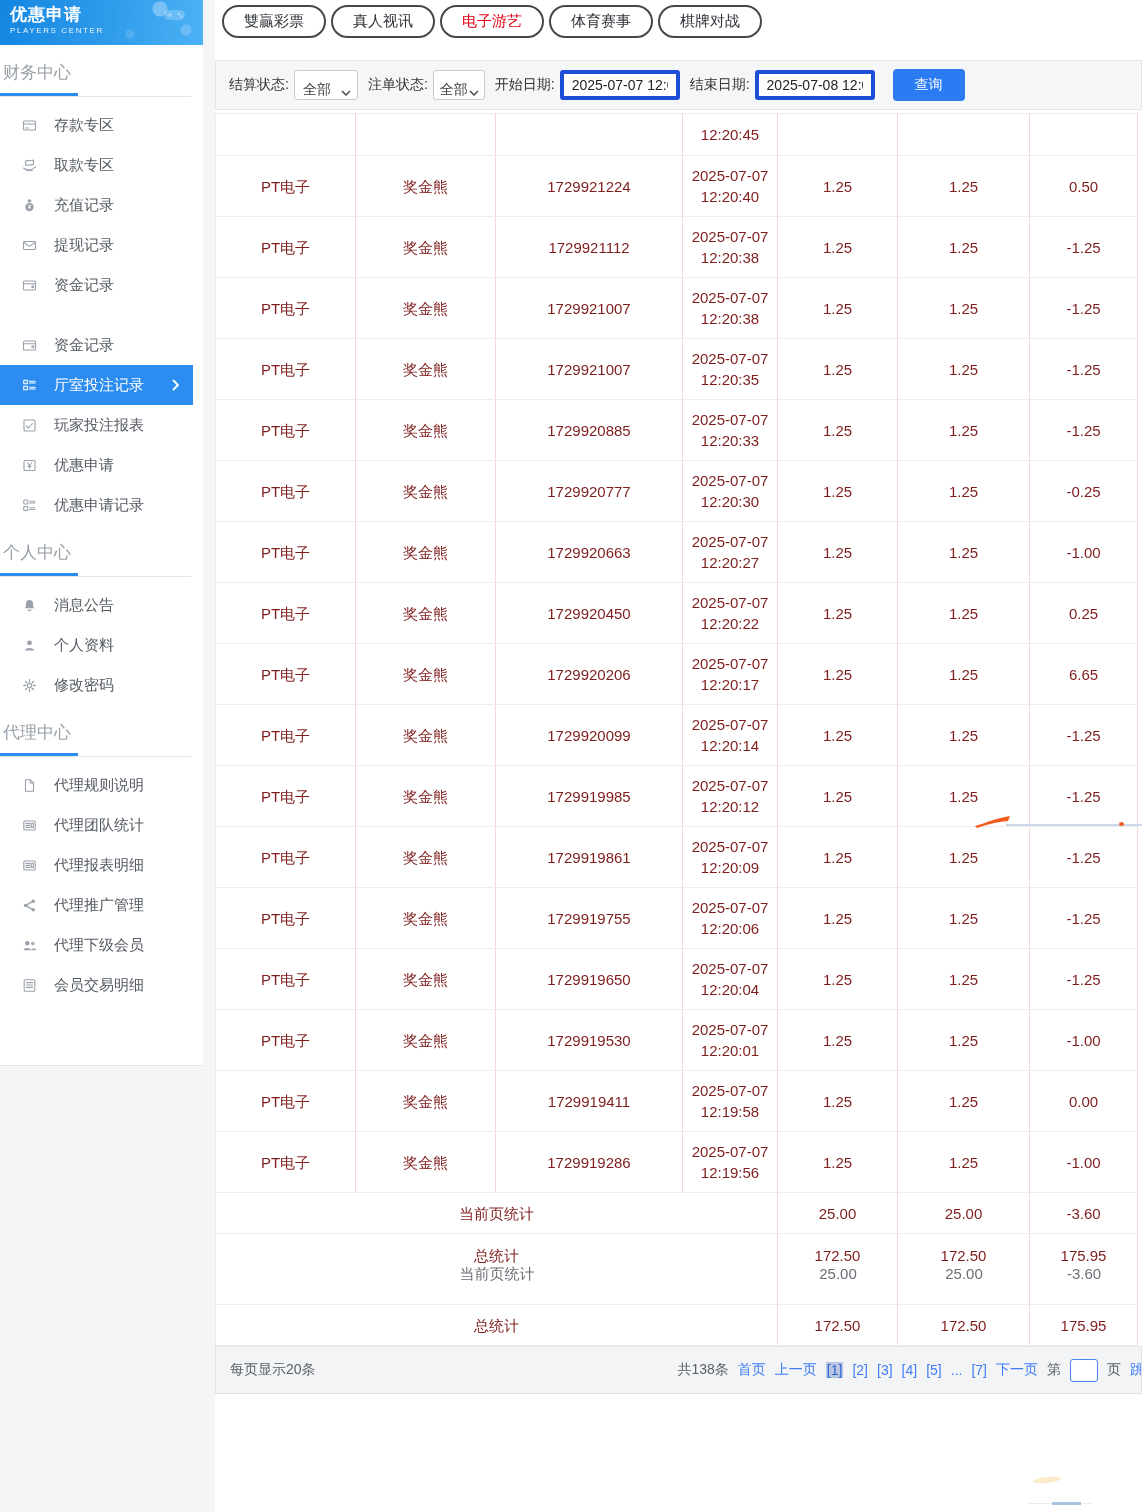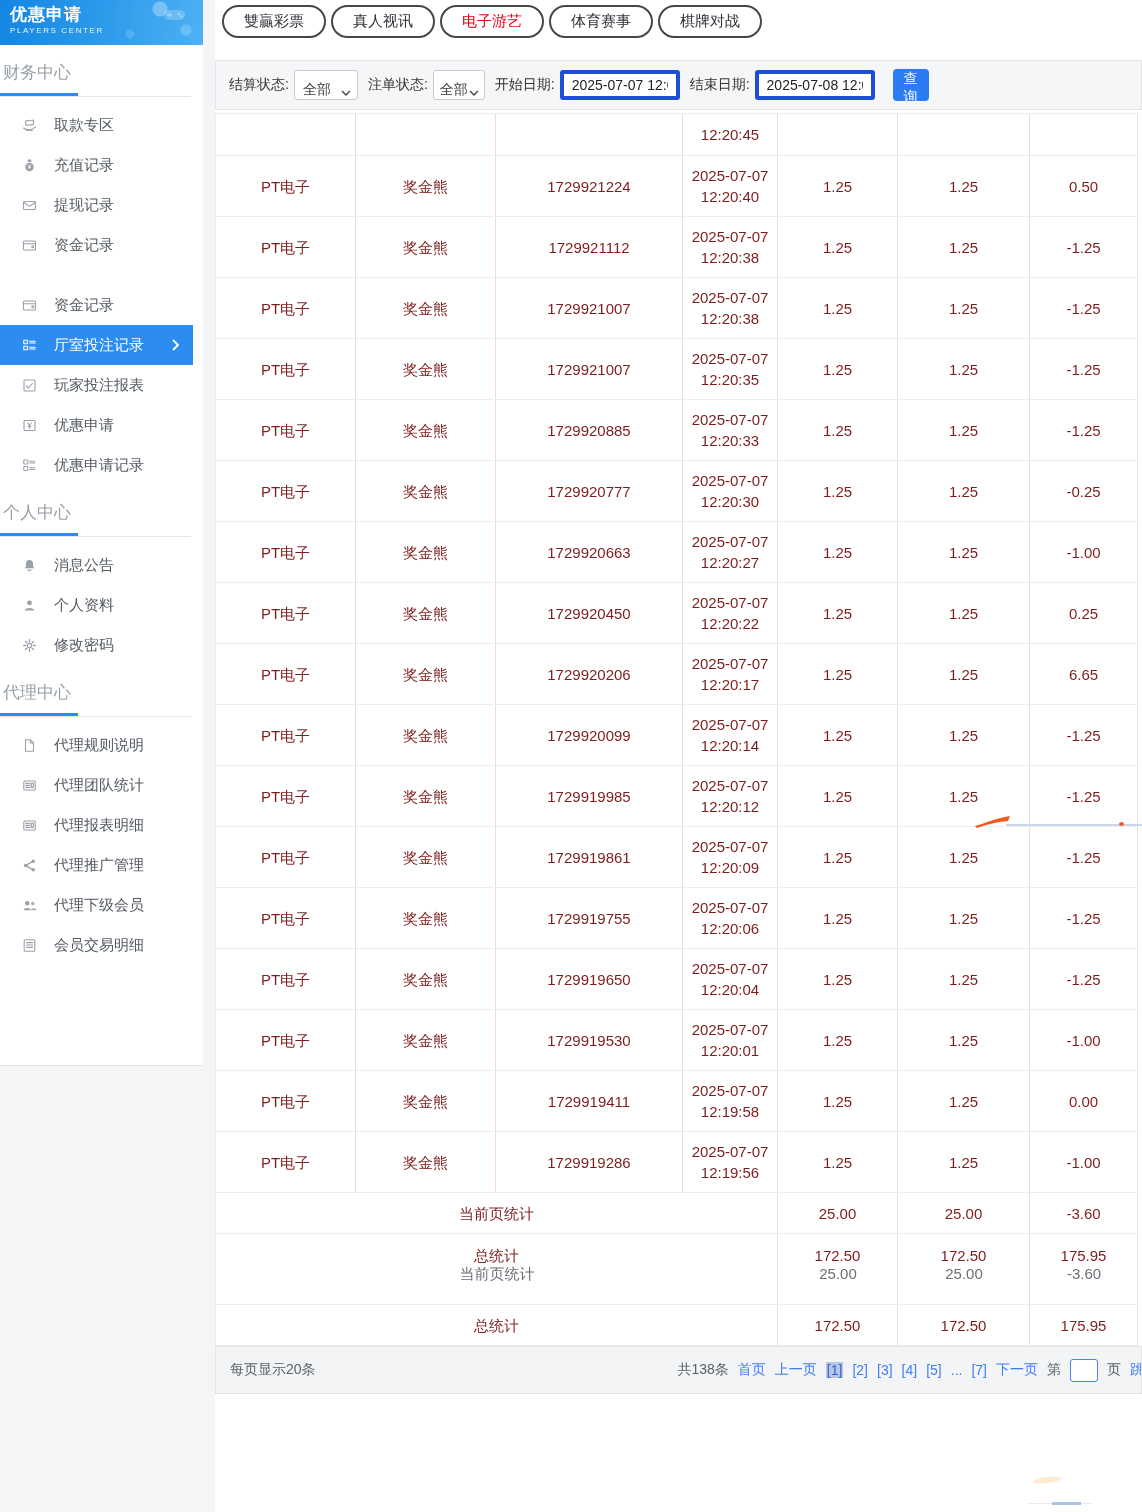--- a/index.html
+++ b/index.html
@@ -41,21 +41,21 @@
   
   .filterbar{margin-top:22px;height:50px;background:#f5f6f8;border:1px solid #e2e4e7;box-sizing:border-box;
     display:flex;align-items:center;padding-left:13px;font-size:14px;color:#333}
   .f-label{margin:0 5px 0 10px;white-space:nowrap}
   .f-label.first{margin-left:0}
   .f-select{height:30px;border:1px solid #c7cbd0;background:#fff;border-radius:3px;box-sizing:border-box;
     display:flex;align-items:flex-end;justify-content:space-between;padding:0 6px 0 8px;color:#404040;cursor:pointer}
   .f-select.w1{width:64px}.f-select.w2{width:52px;padding:0 5px 0 6px}
   .f-input{width:120px;height:30px;border:4px solid #1d4ed8;border-radius:3px;box-sizing:border-box;
     font-size:14px;color:#222;padding:0 8px;background:#fff;font-family:inherit}
-  .f-btn{margin-left:18px;width:36px;height:32px;background:#2b7cf3;color:#fff;border:none;border-radius:4px;
+  .f-btn{margin-left:18px;width:72px;height:32px;background:#2b7cf3;color:#fff;border:none;border-radius:4px;
     font-size:14px;cursor:pointer;font-family:inherit}
   
   .table-wrap{position:relative;margin-top:3px;width:923px}
   table.bets{border-collapse:collapse;table-layout:fixed;width:923px;font-size:15px;color:#7f1d1d;
     border-top:1px solid #ededed;border-left:1px solid #ededed}
   table.bets td{border-right:1px solid #f3d8d8;border-bottom:1px solid #ededed;text-align:center;
     vertical-align:middle;padding:0;line-height:21px;overflow:hidden}
   tr.partial td{height:41px}
   tr.data td{height:60px}
   tr.sumA td{height:40px}
@@ -104,20 +104,29 @@
     </span>
   </div>
   <div id="sidebar-sections">
       <div class="side-section">
         <div class="side-title">财务中心</div>
         <div class="side-underline"></div>
         <div class="side-list">
           <div class="side-item">
             <span class="si-icon">
               <svg width="15" height="15" viewBox="0 0 15 15" fill="none" stroke="currentColor" stroke-width="1.1" stroke-linecap="round" stroke-linejoin="round">
+                <rect x="1.5" y="3" width="12" height="9" rx="1"></rect>
+                <path d="M1.5 6 h12 M3.5 10 h3"></path>
+              </svg>
+            </span>
+            <span>存款专区</span>
+          </div>
+          <div class="side-item">
+            <span class="si-icon">
+              <svg width="15" height="15" viewBox="0 0 15 15" fill="none" stroke="currentColor" stroke-width="1.1" stroke-linecap="round" stroke-linejoin="round">
                 <rect x="3.5" y="2.5" width="8" height="4.5" rx="0.8" transform="rotate(-6 7.5 4.5)"></rect>
                 <path d="M1.5 10 c3.5 2.8 8.5 2.3 12 -1.2 M4.5 12.5 h6"></path>
               </svg>
             </span>
             <span>取款专区</span>
           </div>
           <div class="side-item">
             <span class="si-icon">
               <svg width="15" height="15" viewBox="0 0 15 15" fill="none" stroke="currentColor" stroke-width="1.1" stroke-linecap="round" stroke-linejoin="round">
                 <rect x="5.8" y="1.6" width="3.4" height="2.4" rx="0.6" fill="currentColor" stroke="none"></rect>

